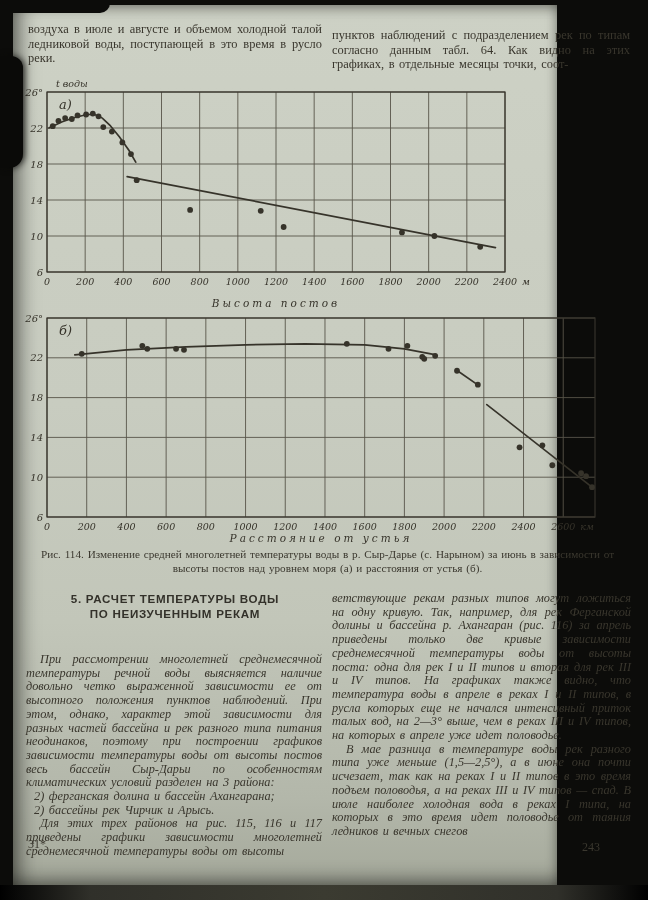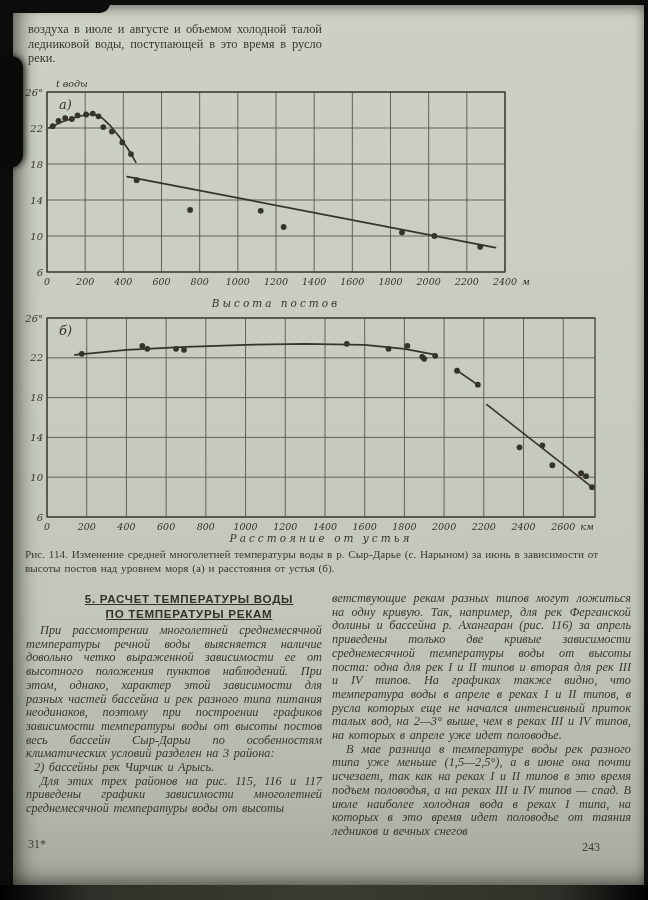--- a/index.html
+++ b/index.html
@@ -2,48 +2,49 @@
 <html><head>
 <meta charset="utf-8">
 <style>
   html,body{margin:0;padding:0;}
   body{
     width:648px;height:900px;position:relative;overflow:hidden;
     background:#0c0c0a;
     font-family:"Liberation Serif","DejaVu Serif",serif;
   }
   .page{
-    position:absolute;left:13px;top:5px;width:631px;height:881px;
+    position:absolute;left:13px;top:5px;width:544px;height:881px;
     background:linear-gradient(180deg,#cdd1c5 0%,#c8ccc0 45%,#c2c6b9 70%,#b3b7aa 90%,#a5a99b 100%);
     box-shadow:inset 16px 0 20px -10px rgba(10,10,8,.55),
                inset -8px 0 12px -8px rgba(10,10,8,.35),
                inset 0 12px 14px -10px rgba(10,10,8,.40),
                inset 0 -16px 18px -10px rgba(10,10,8,.45);
     color:#35332b;
   }
   .corner-shadow{position:absolute;left:0;top:0;width:110px;height:13px;background:#0c0c0a;border-bottom-right-radius:10px;}
   .spine-blob{position:absolute;left:0;top:56px;width:23px;height:112px;background:#0a0a08;border-top-right-radius:12px;border-bottom-right-radius:14px;box-shadow:2px 0 6px rgba(10,10,8,.8);}
   .bottom-strip{position:absolute;left:0;right:0;bottom:0;height:15px;
     background:linear-gradient(90deg,#000 0%,#30302a 14%,#3b3b31 50%,#30302a 86%,#000 100%);}
   .txt{position:absolute;font-size:12.4px;line-height:14.6px;text-align:justify;word-spacing:1.5px;color:#39362d;}
   .body-txt{font-size:12.3px;line-height:13.7px;font-style:italic;}
   .indent{text-indent:14px;}
   .list-line{padding-left:8px;}
-  .caption{position:absolute;font-size:11.2px;line-height:13.5px;color:#3b382f;word-spacing:1px;}
+  .caption{position:absolute;font-size:11.2px;line-height:13.5px;text-align:center;color:#3b382f;word-spacing:1px;}
   .heading{position:absolute;text-align:center;font-family:"Liberation Sans","DejaVu Sans",sans-serif;
     font-weight:bold;font-size:11.6px;line-height:15px;letter-spacing:.7px;color:#33312a;}
   .footer{position:absolute;font-size:12px;color:#3b382f;}
   svg.chart{position:absolute;}
 </style>
 </head>
 <body>
 
 <div class="page">
 
   <div class="txt" style="left:15px;top:17px;width:294px;">воздуха в июле и августе и объемом холодной талой ледниковой воды, поступающей в это время в русло реки.</div>
+  <div class="txt" style="left:319px;top:23px;width:298px;">пунктов наблюдений с подразделением рек по типам согласно данным табл. 64. Как видно на этих графиках, в отдельные месяцы точки, соот-</div>
 
   <svg class="chart" style="left:7px;top:73px;" width="510" height="232" viewBox="0 0 510 232">
       <line x1="27" y1="14" x2="27" y2="194" stroke="#58554a" stroke-width="0.9"></line>
       <line x1="65.16666666666666" y1="14" x2="65.16666666666666" y2="194" stroke="#58554a" stroke-width="0.9"></line>
       <line x1="103.33333333333333" y1="14" x2="103.33333333333333" y2="194" stroke="#58554a" stroke-width="0.9"></line>
       <line x1="141.5" y1="14" x2="141.5" y2="194" stroke="#58554a" stroke-width="0.9"></line>
       <line x1="179.66666666666666" y1="14" x2="179.66666666666666" y2="194" stroke="#58554a" stroke-width="0.9"></line>
       <line x1="217.83333333333334" y1="14" x2="217.83333333333334" y2="194" stroke="#58554a" stroke-width="0.9"></line>
       <line x1="256" y1="14" x2="256" y2="194" stroke="#58554a" stroke-width="0.9"></line>
       <line x1="294.1666666666667" y1="14" x2="294.1666666666667" y2="194" stroke="#58554a" stroke-width="0.9"></line>
@@ -169,27 +170,28 @@
       <circle cx="499.5507246376812" cy="142.35000000000002" r="2.9" fill="#36332a"></circle>
       <circle cx="522.3840579710145" cy="140.36" r="2.9" fill="#36332a"></circle>
       <circle cx="532.3115942028985" cy="160.26000000000002" r="2.9" fill="#36332a"></circle>
       <circle cx="561.1014492753624" cy="168.22" r="2.9" fill="#36332a"></circle>
       <circle cx="566.0652173913044" cy="171.205" r="2.9" fill="#36332a"></circle>
       <circle cx="572.0217391304348" cy="182.15" r="2.9" fill="#36332a"></circle>
     </svg>
 
   <div class="caption" style="left:12px;top:543px;width:605px;">Рис. 114. Изменение средней многолетней температуры воды в р. Сыр-Дарье (с. Нарыном) за июнь в зависимости от высоты постов над уровнем моря (а) и расстояния от устья (б).</div>
 
-  <div class="heading" style="left:31px;top:586px;width:290px;text-decoration:underline;">
+  <div class="heading" style="left:17px;top:586px;width:290px;">
     <div>5. РАСЧЕТ ТЕМПЕРАТУРЫ ВОДЫ</div>
-    <div>ПО ТЕМПЕРАТУРЫ РЕКАМ</div>
+    <div>ПО НЕИЗУЧЕННЫМ РЕКАМ</div>
   </div>
 
-  <div class="txt body-txt" style="left:13px;top:619px;width:296px;">
+  <div class="txt body-txt" style="left:13px;top:648px;width:296px;">
     <div class="indent">При рассмотрении многолетней среднемесячной температуры речной воды выясняется наличие довольно четко выраженной зависимости ее от высотного положения пунктов наблюдений. При этом, однако, характер этой зависимости для разных частей бассейна и рек разного типа питания неодинаков, поэтому при построении графиков зависимости температуры воды от высоты постов весь бассейн Сыр-Дарьи по особенностям климатических условий разделен на 3 района:</div>
+    <div class="list-line">2) ферганская долина и бассейн Ахангарана;</div>
     <div class="list-line">2) бассейны рек Чирчик и Арысь.</div>
     <div class="indent">Для этих трех районов на рис. 115, 116 и 117 приведены графики зависимости многолетней среднемесячной температуры воды от высоты</div>
   </div>
 
   <div class="txt body-txt" style="left:319px;top:587px;width:299px;">
     <div>ветствующие рекам разных типов могут ложиться на одну кривую. Так, например, для рек Ферганской долины и бассейна р. Ахангаран (рис. 116) за апрель приведены только две кривые зависимости среднемесячной температуры воды от высоты поста: одна для рек I и II типов и вторая для рек III и IV типов. На графиках также видно, что температура воды в апреле в реках I и II типов, в русла которых еще не начался интенсивный приток талых вод, на 2—3° выше, чем в реках III и IV типов, на которых в апреле уже идет половодье.</div>
     <div class="indent">В мае разница в температуре воды рек разного типа уже меньше (1,5—2,5°), а в июне она почти исчезает, так как на реках I и II типов в это время подъем половодья, а на реках III и IV типов — спад. В июле наиболее холодная вода в реках I типа, на которых в это время идет половодье от таяния ледников и вечных снегов</div>
   </div>
 
   <div class="footer" style="left:15px;top:832px;text-align:right;">31*</div>

